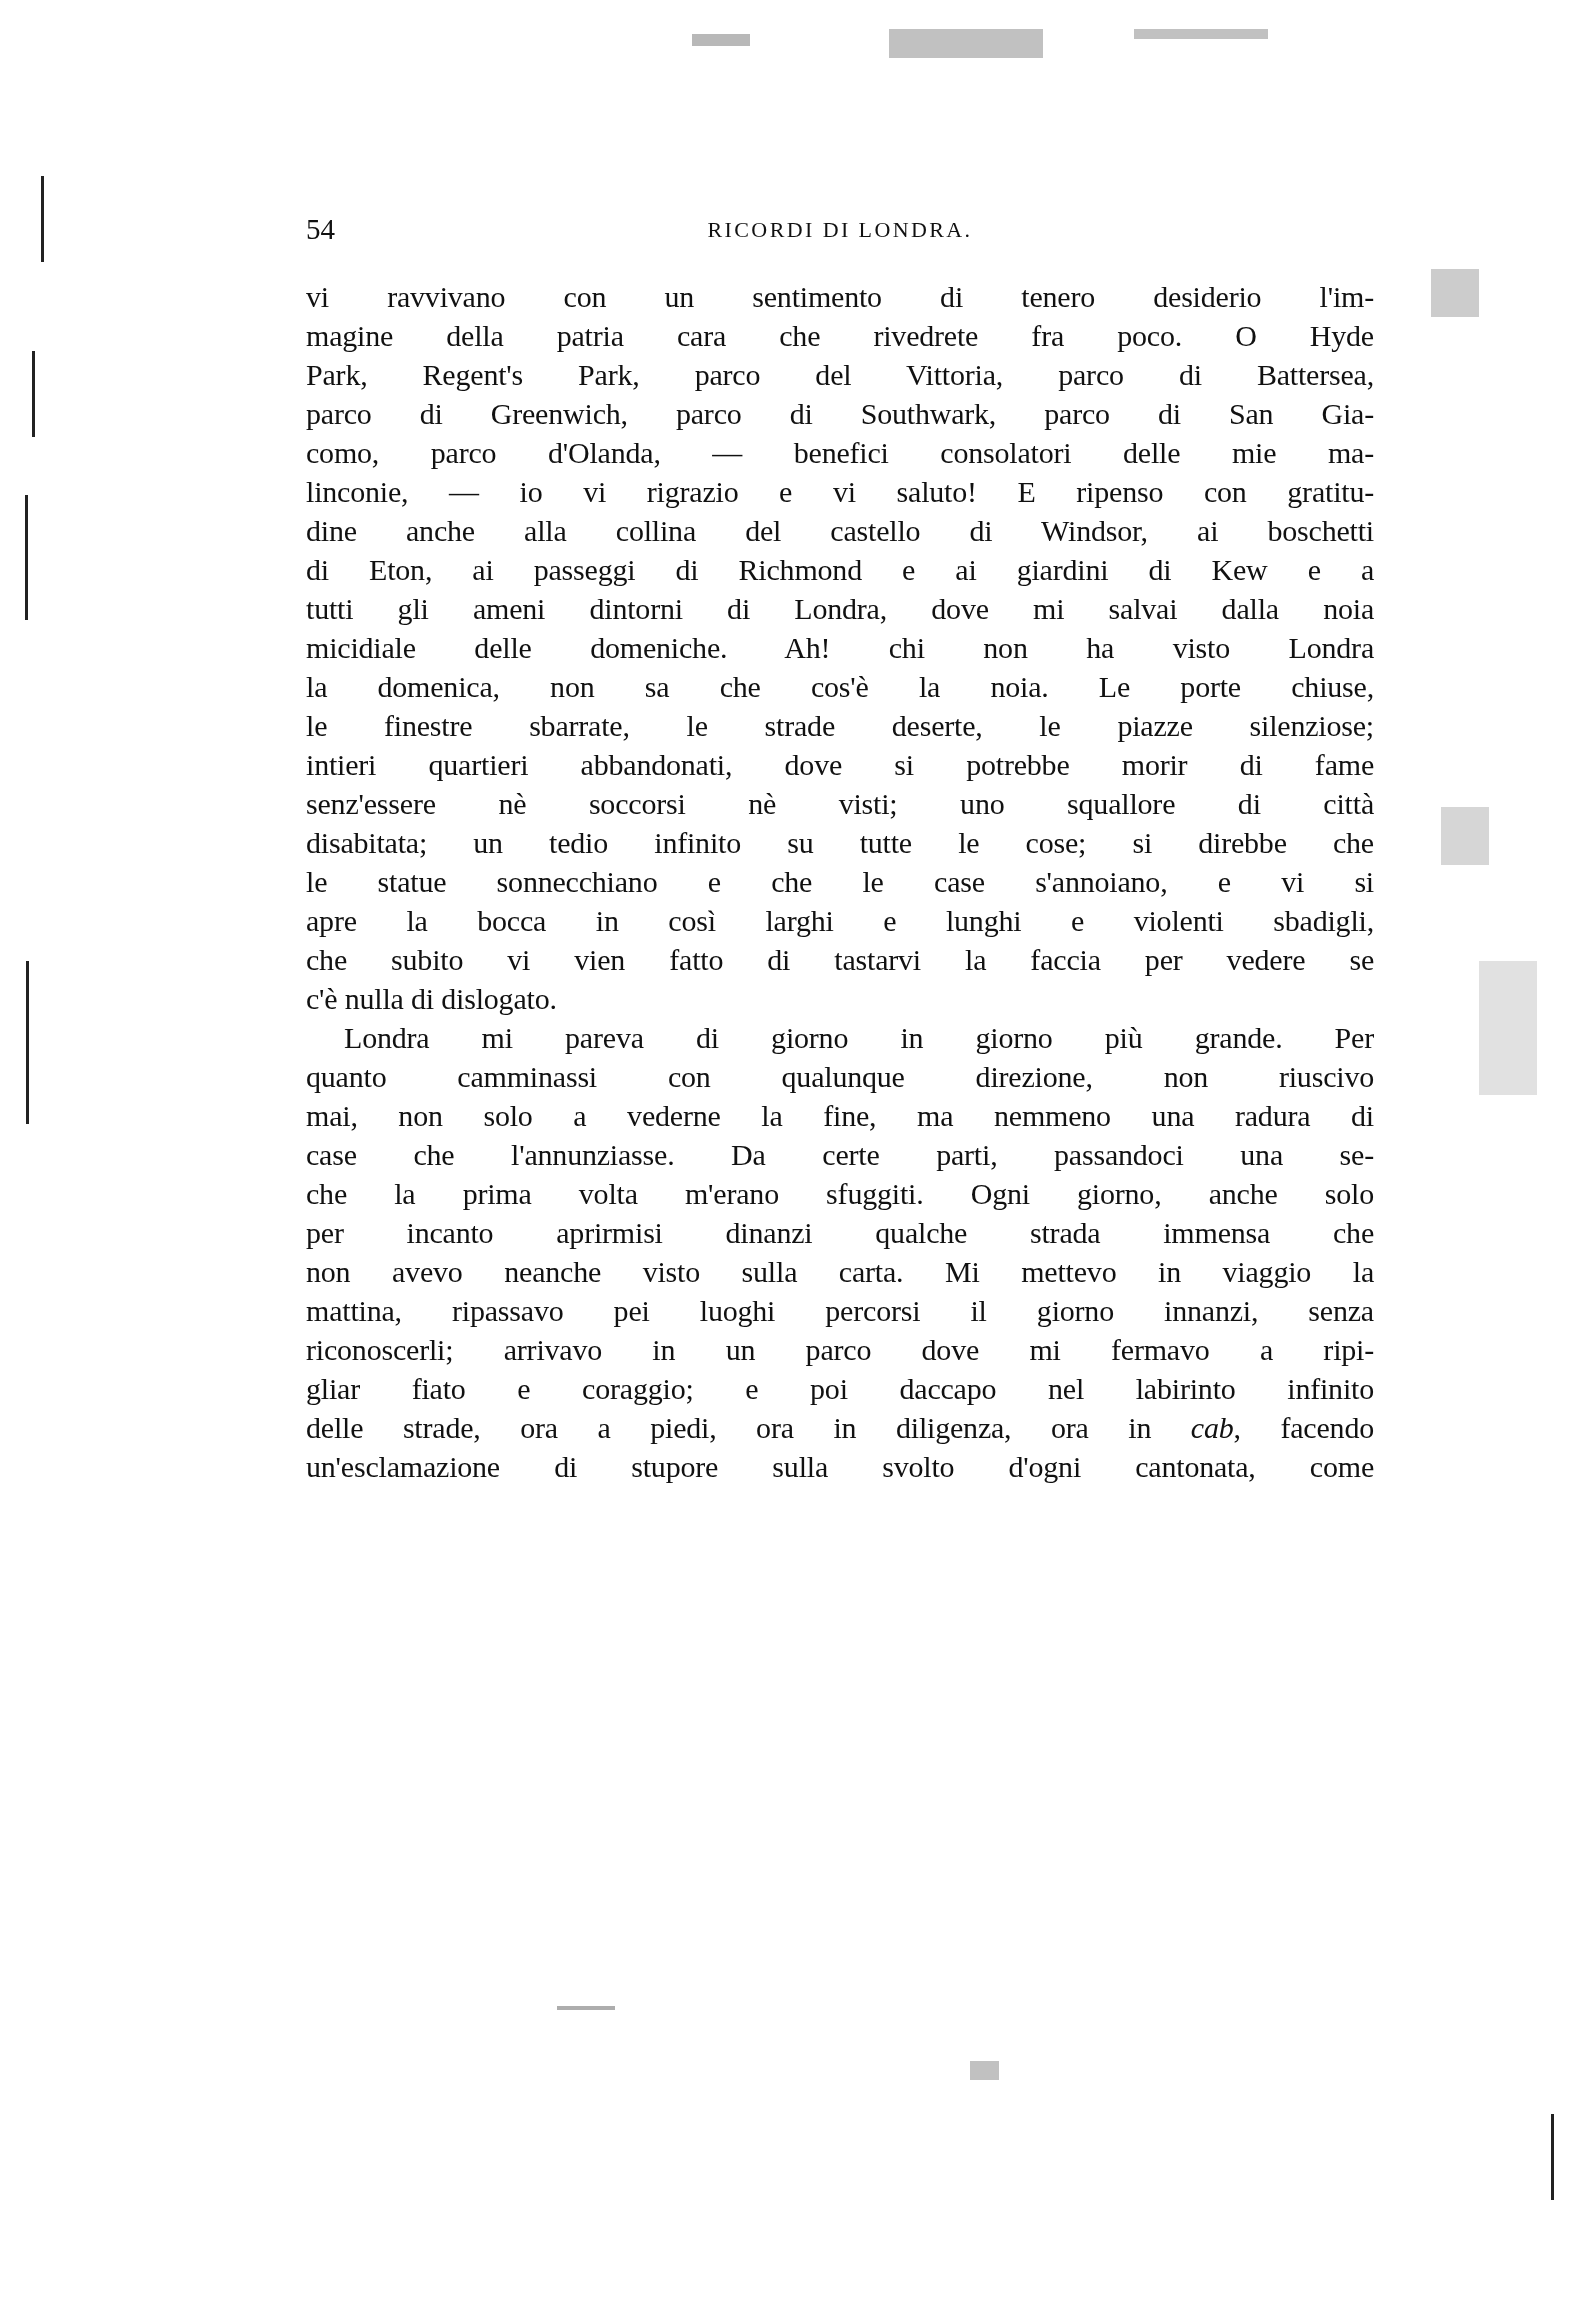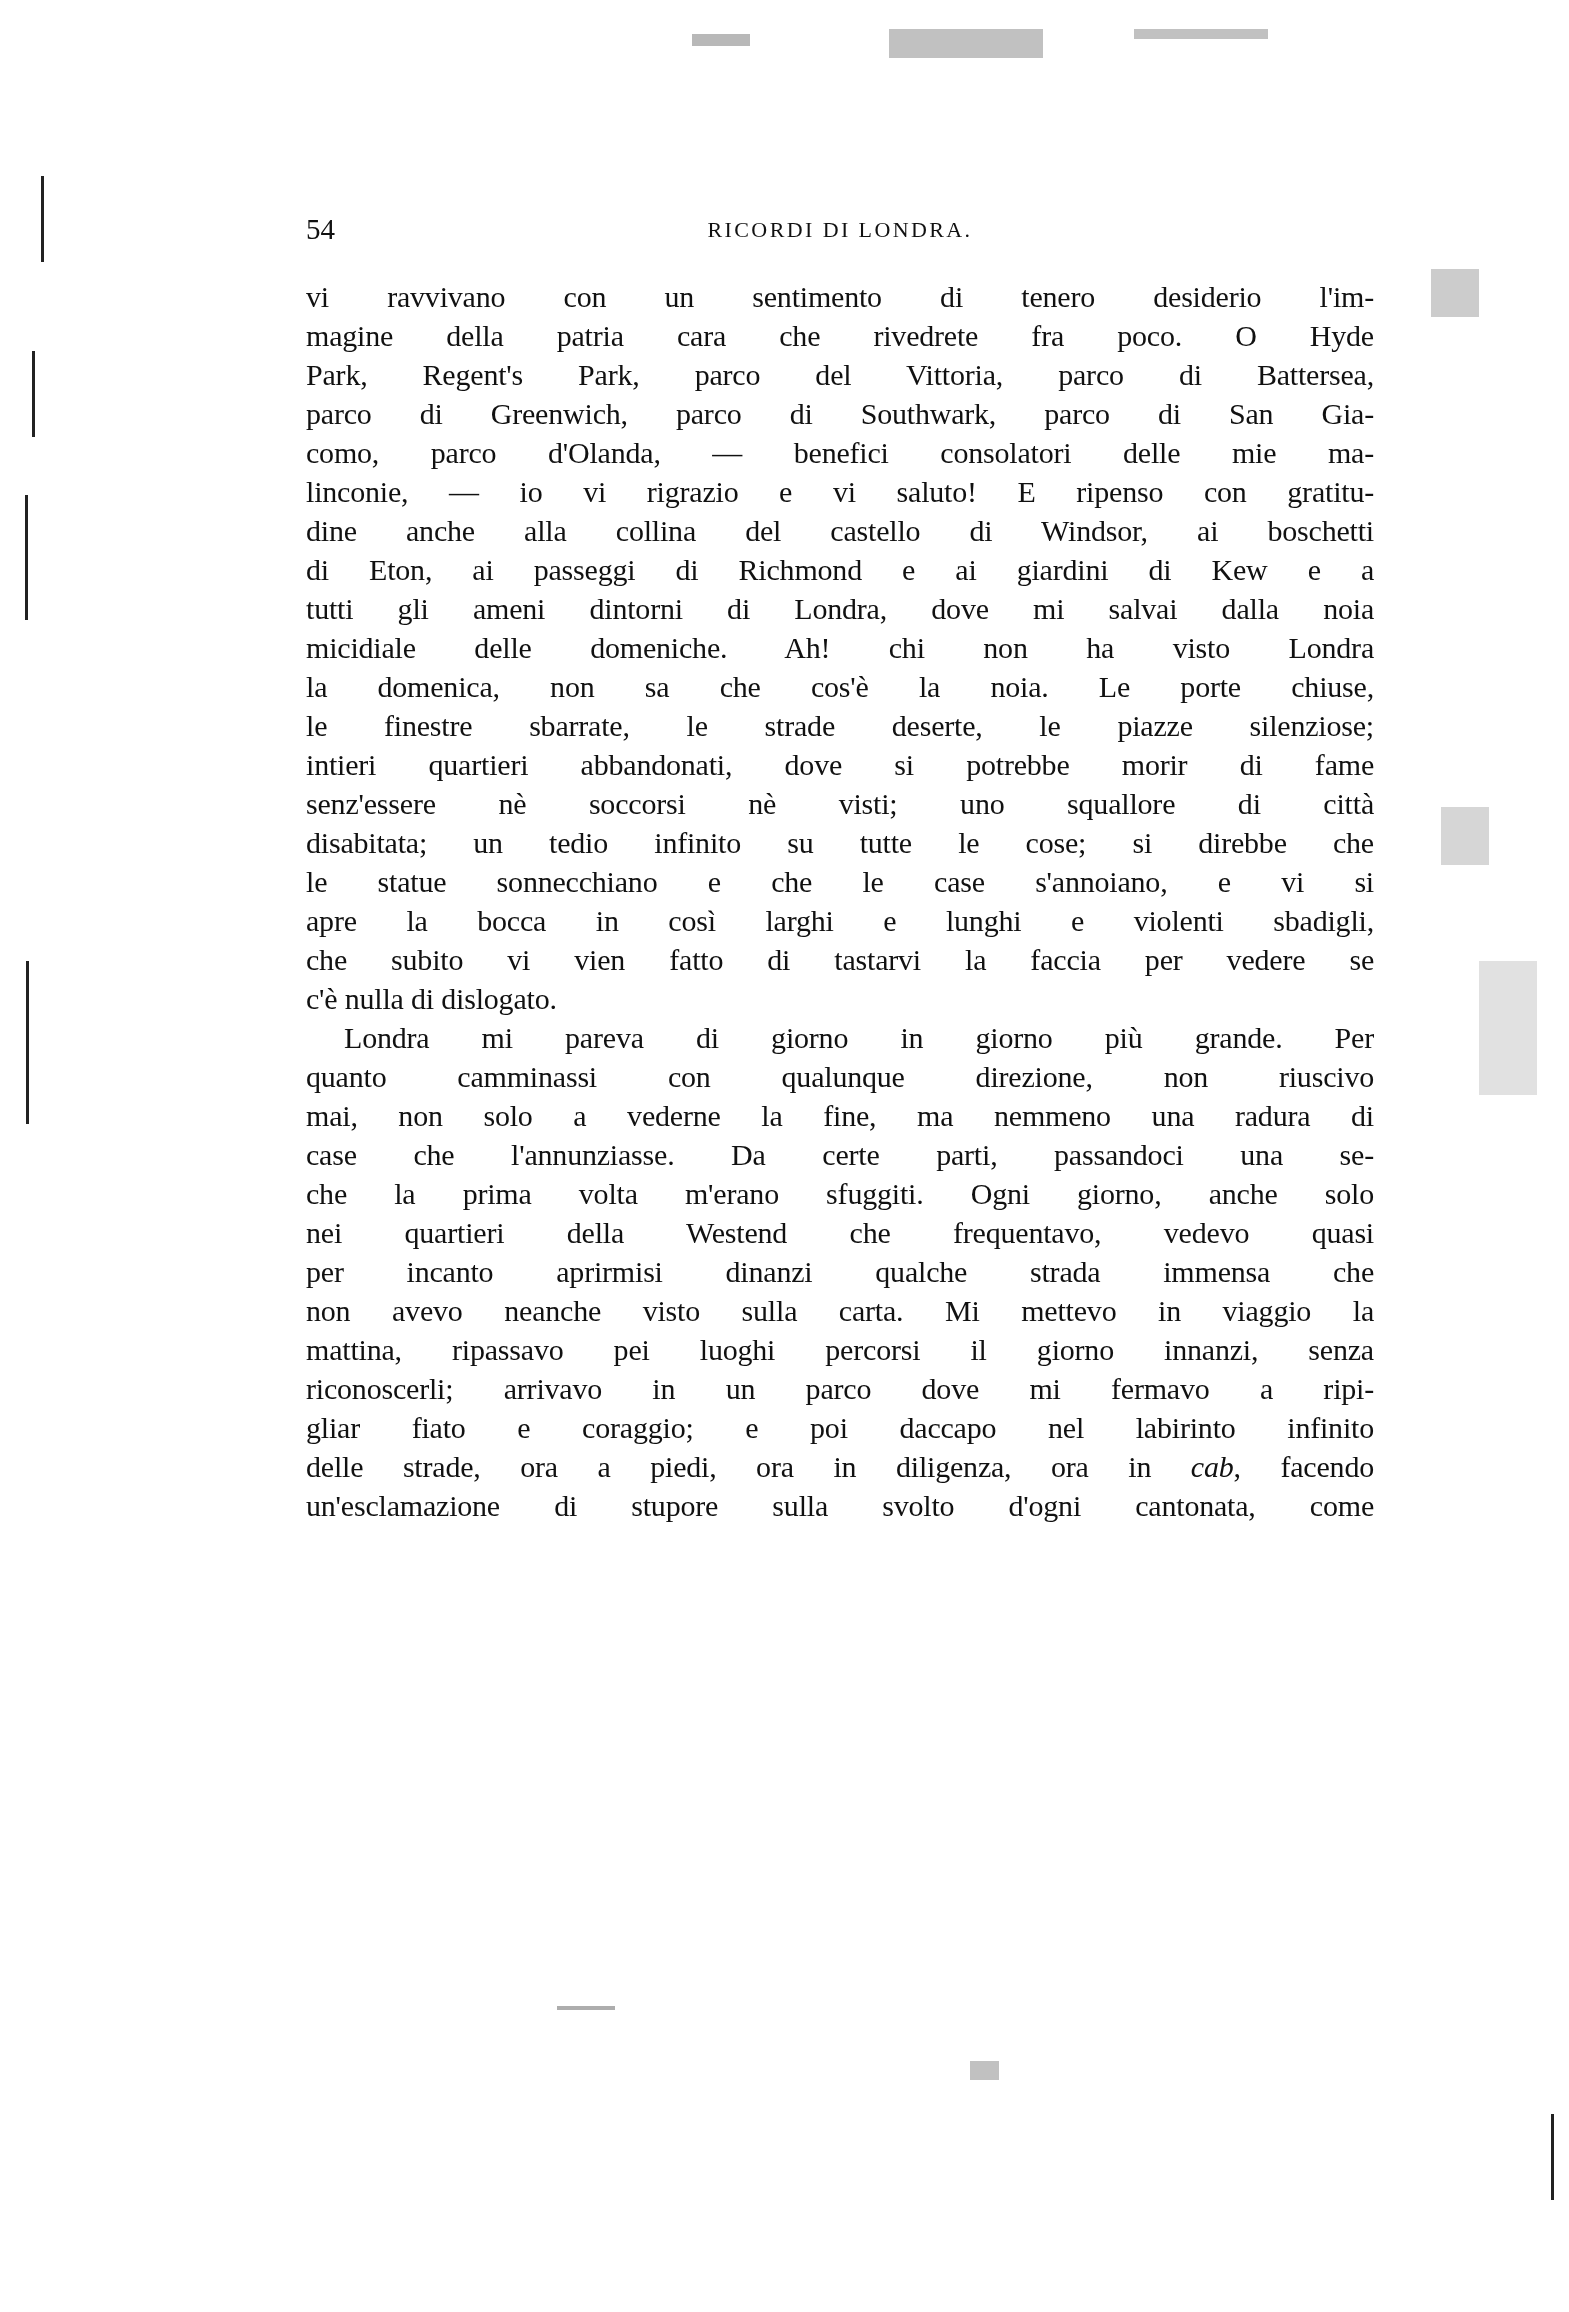--- a/index.html
+++ b/index.html
@@ -61,21 +61,20 @@
       <div class="line">apre la bocca in così larghi e lunghi e violenti sbadigli,</div>
       <div class="line">che subito vi vien fatto di tastarvi la faccia per vedere se</div>
       <div class="line last">c'è nulla di dislogato.</div>
     </div>
     <div>
       <div class="line indent">Londra mi pareva di giorno in giorno più grande. Per</div>
       <div class="line">quanto camminassi con qualunque direzione, non riuscivo</div>
       <div class="line">mai, non solo a vederne la fine, ma nemmeno una radura di</div>
       <div class="line">case che l'annunziasse. Da certe parti, passandoci una se-</div>
       <div class="line">che la prima volta m'erano sfuggiti. Ogni giorno, anche solo</div>
-      <div class="line">nei quartieri della Westend che frequentavo, vedevo quasi</div>
       <div class="line">per incanto aprirmisi dinanzi qualche strada immensa che</div>
       <div class="line">non avevo neanche visto sulla carta. Mi mettevo in viaggio la</div>
       <div class="line">mattina, ripassavo pei luoghi percorsi il giorno innanzi, senza</div>
       <div class="line">riconoscerli; arrivavo in un parco dove mi fermavo a ripi-</div>
       <div class="line">gliar fiato e coraggio; e poi daccapo nel labirinto infinito</div>
       <div class="line"><span>delle strade, ora a piedi, ora in diligenza, ora in </span><em>cab</em><span>, facendo</span></div>
       <div class="line">un'esclamazione di stupore sulla svolto d'ogni cantonata, come</div>
     </div>
   </div>
 

